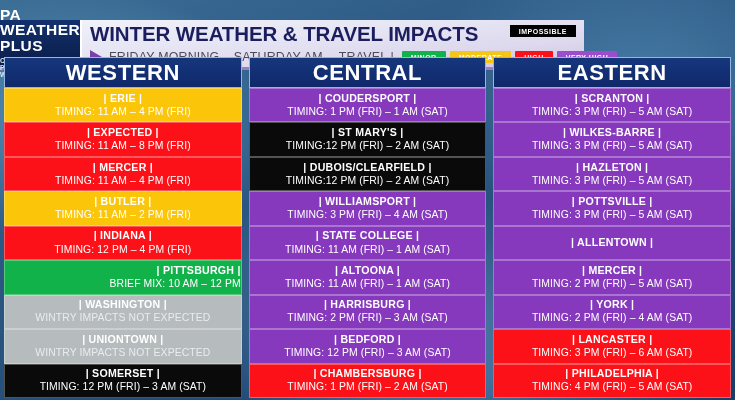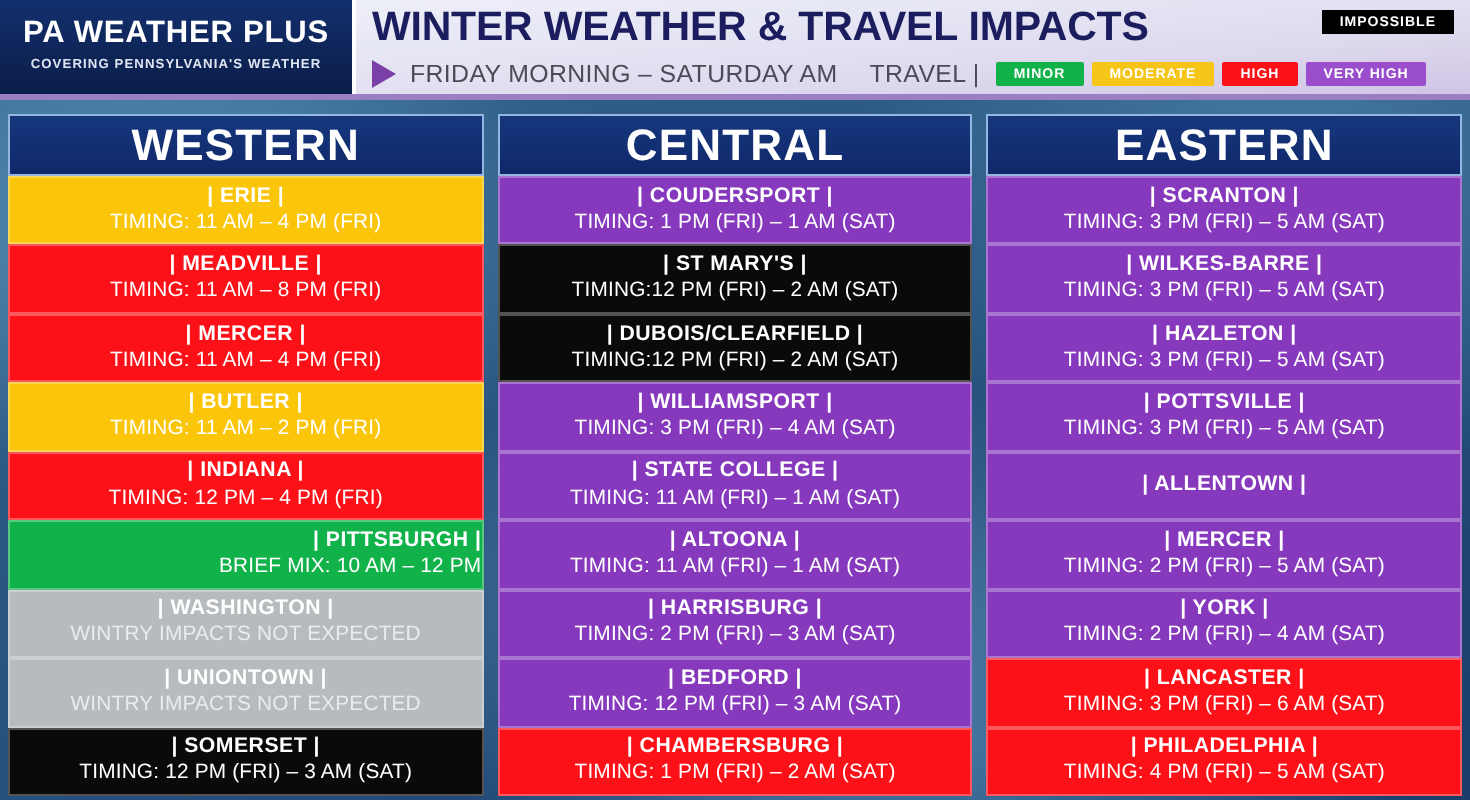--- a/index.html
+++ b/index.html
@@ -21,25 +21,26 @@
       radial-gradient(ellipse 320px 220px at 88% 22%, rgba(110,175,215,0.42), rgba(110,175,215,0) 70%),
       radial-gradient(ellipse 280px 190px at 70% 95%, rgba(95,160,205,0.40), rgba(95,160,205,0) 72%),
       linear-gradient(160deg, #3d6f96 0%, #2f5d88 25%, #27527e 55%, #1f4574 80%, #1a3d6a 100%);
     overflow: hidden;
   }
 
   
   #header {
     position: relative;
     height: 50px;
-    width: 735px;
+    width: 584px;
     background: linear-gradient(175deg, #f2f4fb 0%, #e6e6f4 40%, #ded9ee 72%, #cfc5e4 100%);
     display: flex;
     align-items: stretch;
     border-bottom: 3px solid #9b7fc4;
+    margin-top: 20px;
   }
 
   #logo-box {
     width: 178px;
     background: linear-gradient(180deg, #13306e 0%, #0e2558 55%, #0b1e4a 100%);
     display: flex;
     flex-direction: column;
     align-items: center;
     justify-content: center;
     border-right: 2px solid #ffffff;
@@ -258,21 +259,21 @@
   </div>
 
   <div id="grid">
       <div class="column">
         <div class="col-head">WESTERN</div>
         <div class="cell imp-moderate">
           <div class="cell-name">| ERIE |</div>
           <div class="cell-timing">TIMING: 11 AM – 4 PM (FRI)</div>
         </div>
         <div class="cell imp-high">
-          <div class="cell-name">| MEADVILLE |</div>
+          <div class="cell-name">| EXPECTED |</div>
           <div class="cell-timing">TIMING: 11 AM – 8 PM (FRI)</div>
         </div>
         <div class="cell imp-high">
           <div class="cell-name">| MERCER |</div>
           <div class="cell-timing">TIMING: 11 AM – 4 PM (FRI)</div>
         </div>
         <div class="cell imp-moderate">
           <div class="cell-name">| BUTLER |</div>
           <div class="cell-timing">TIMING: 11 AM – 2 PM (FRI)</div>
         </div>

